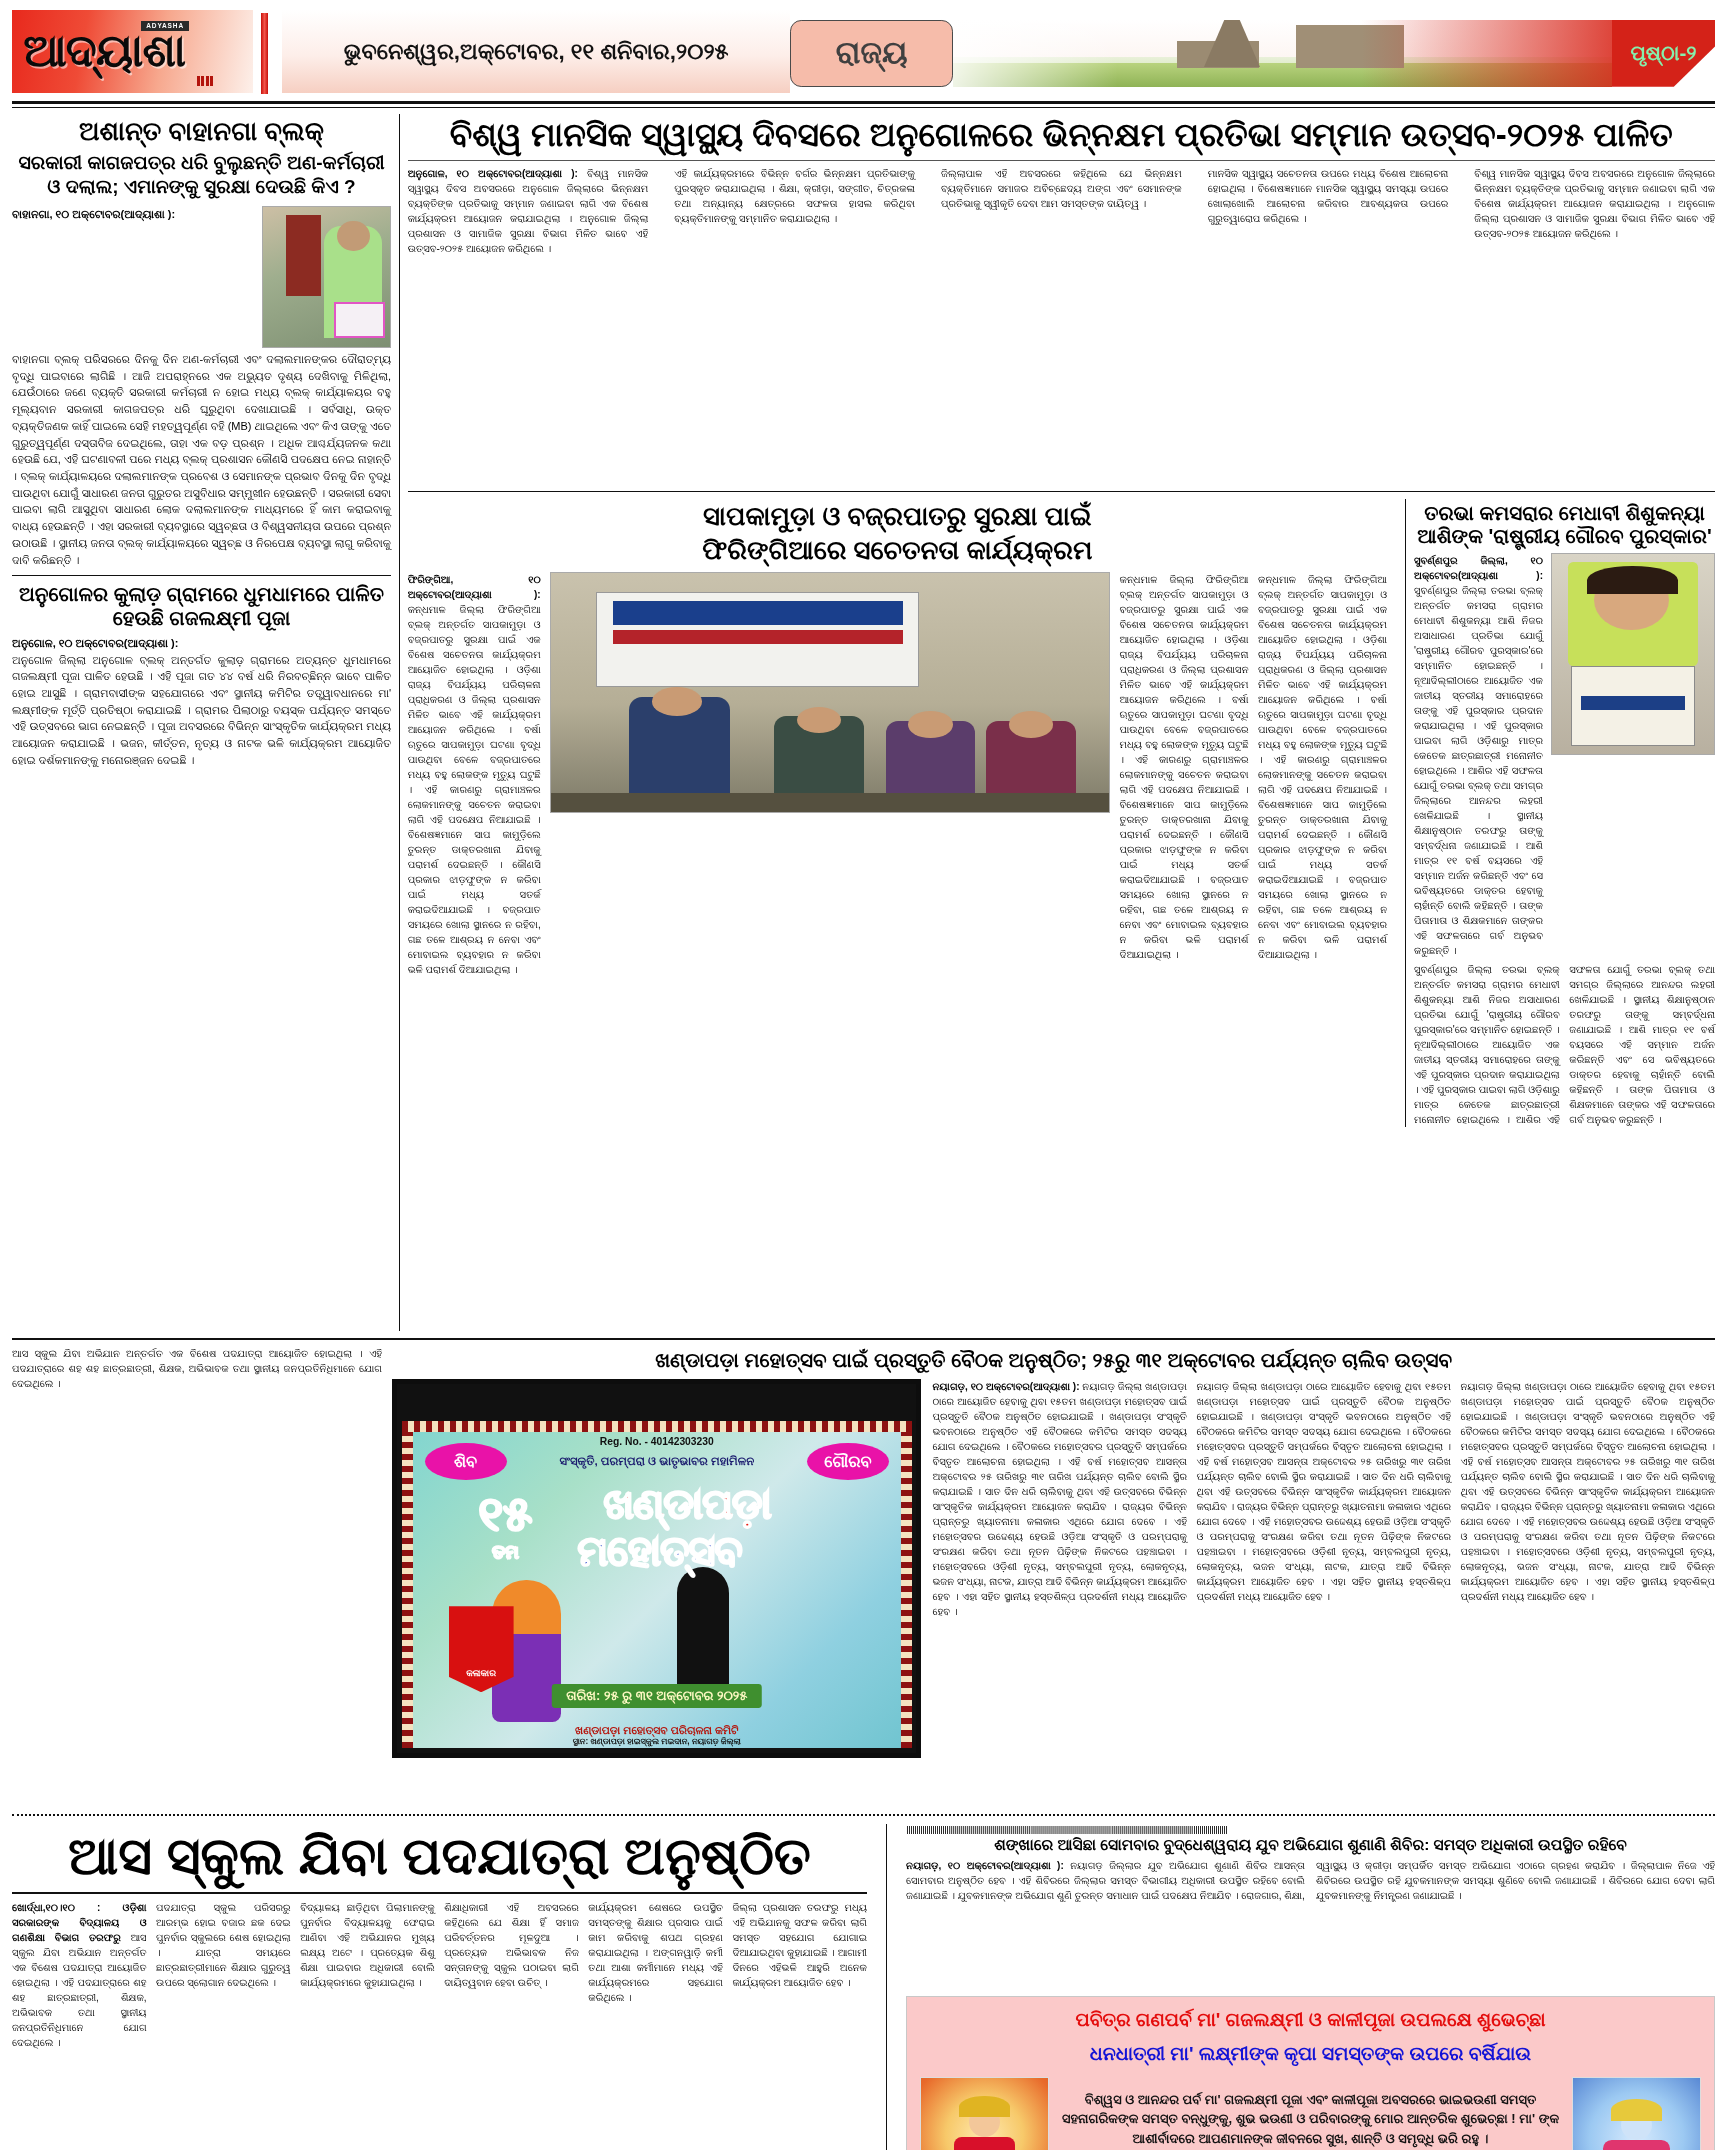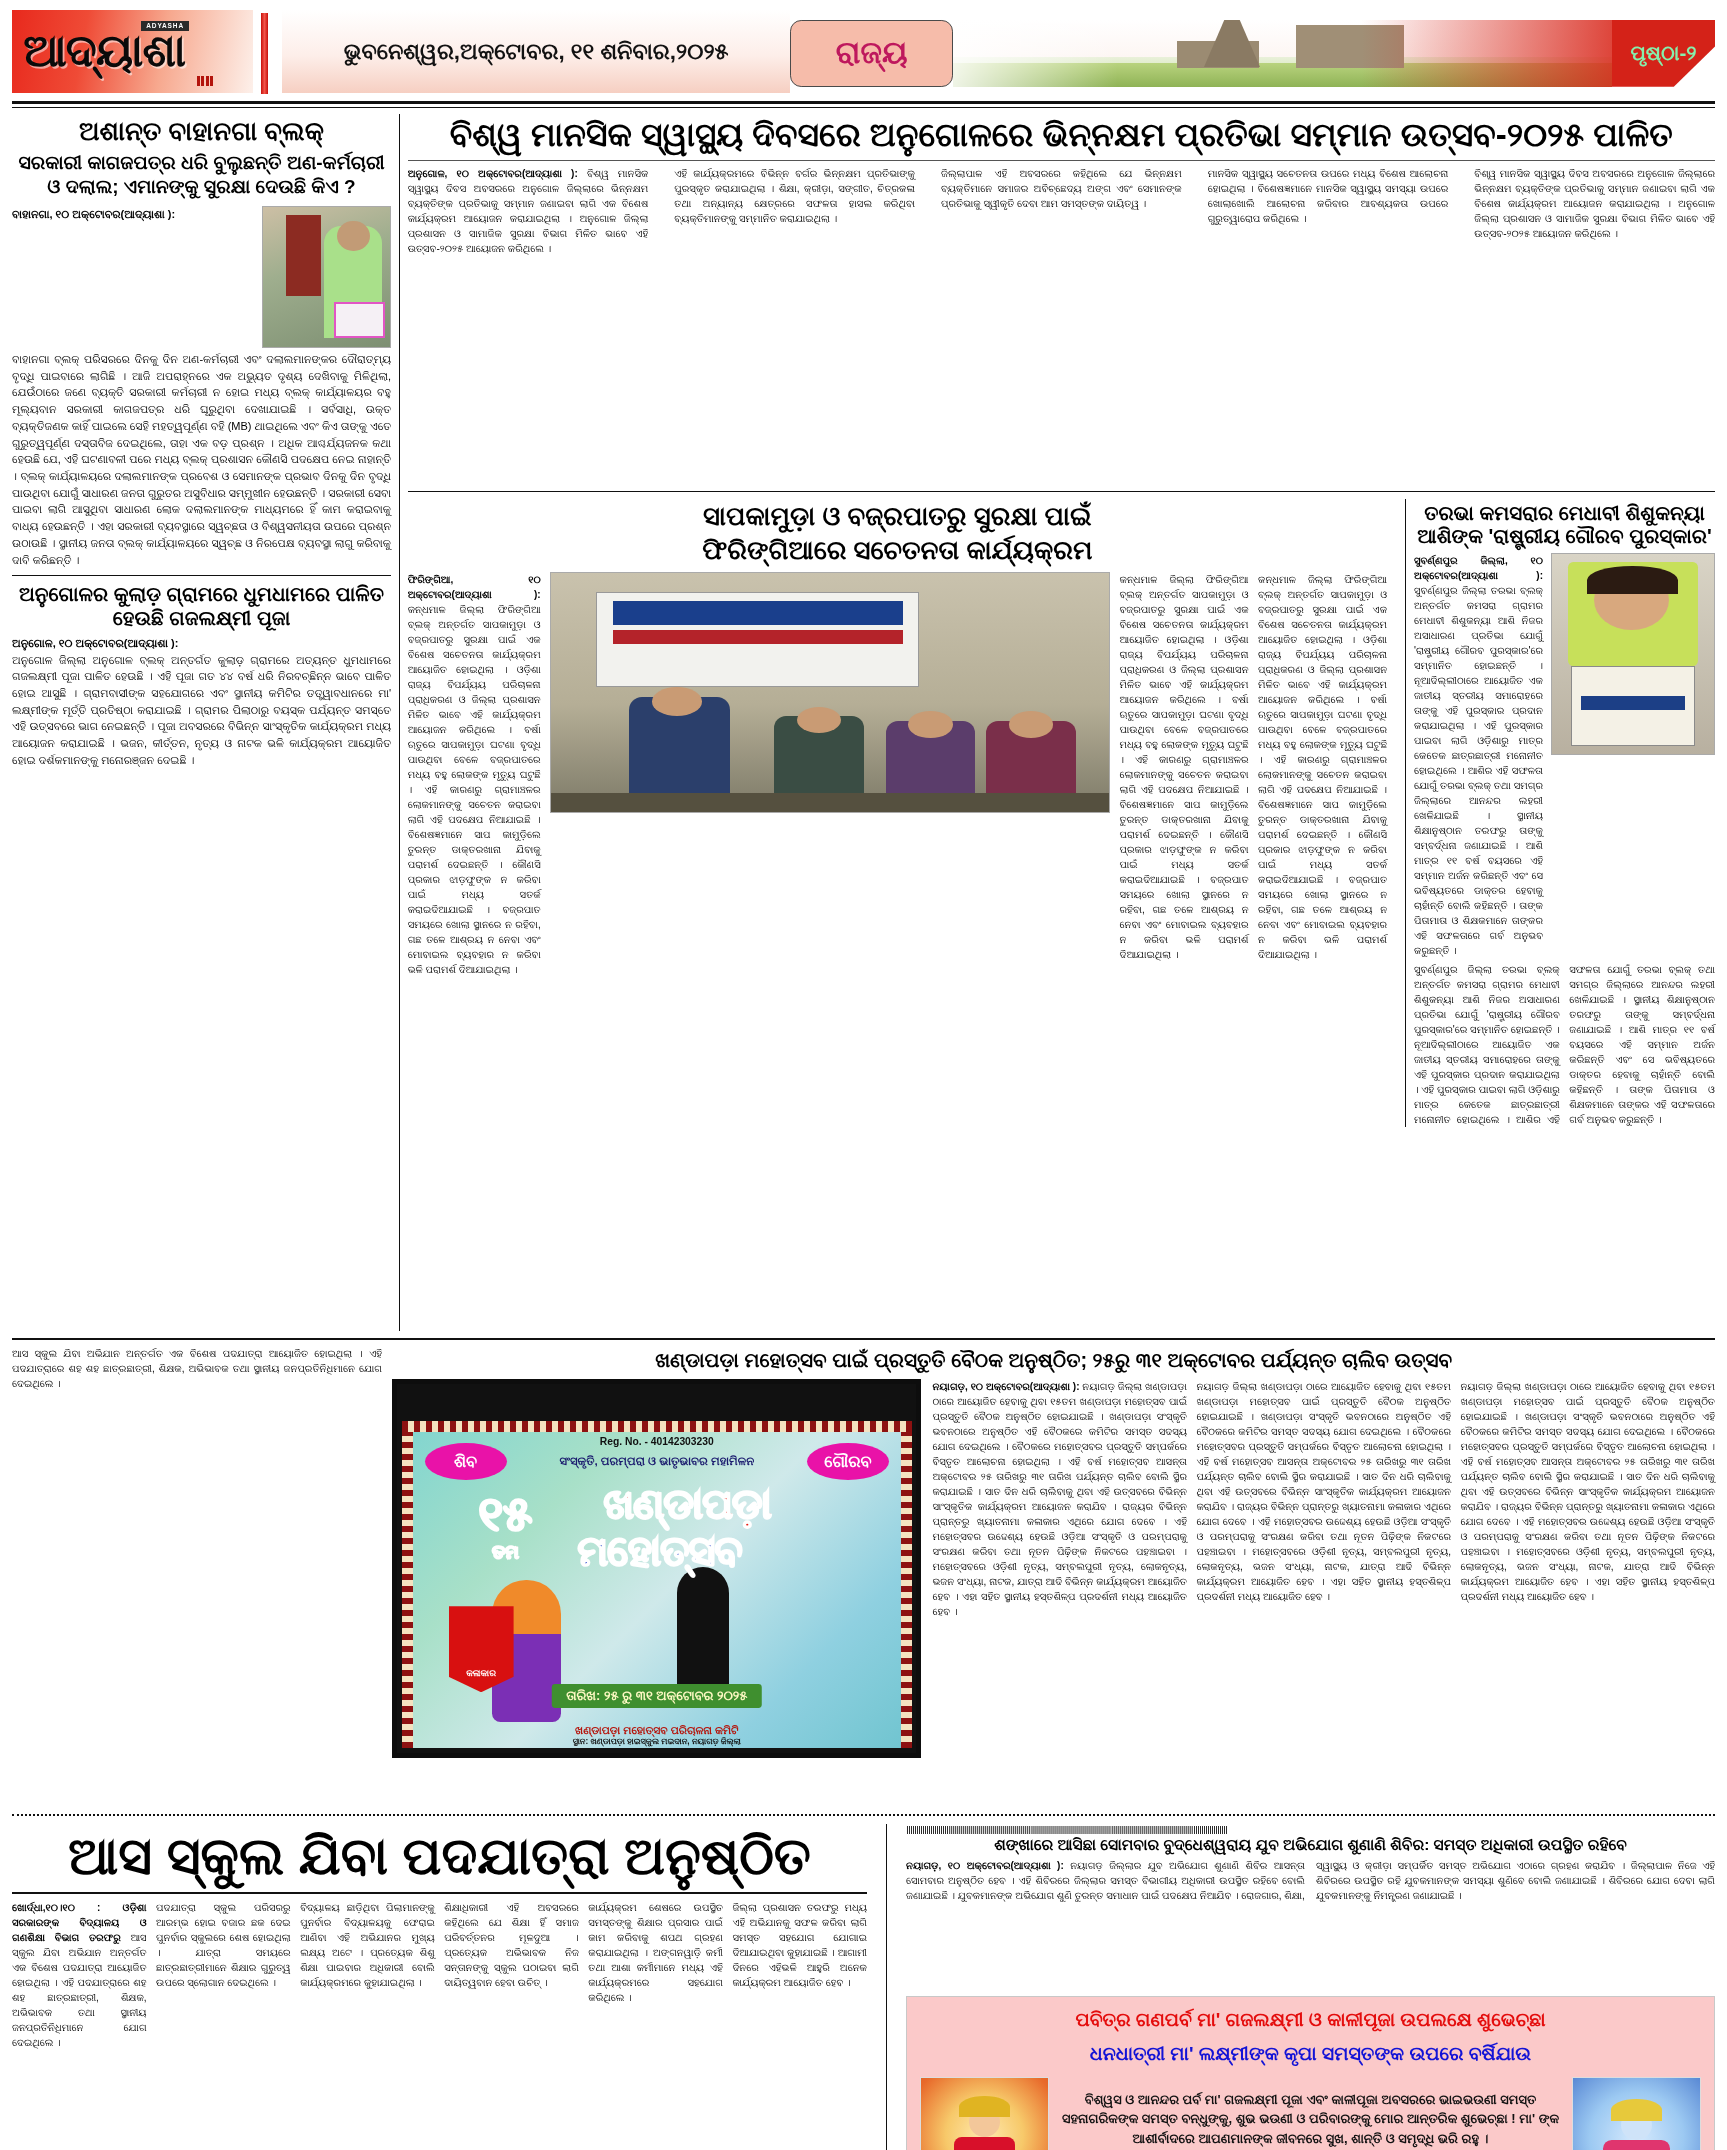--- a/index.html
+++ b/index.html
@@ -49,21 +49,21 @@
     position:absolute; inset:0;
     background-image: radial-gradient(#d98b78 0.7px, transparent 0.7px);
     background-size: 24px 24px; opacity:.5;
   }
   .date-text { position:relative; font-size:22.4px; font-weight:700; color:#121212; white-space:nowrap; }
 
   .section-pill {
     flex: 0 0 163px; margin: 9.5px 0; display:flex; align-items:center; justify-content:center;
     background:#f6bcaa; border:1.3px solid #4a4a4a; border-radius:11.2px;
   }
-  .section-pill span { font-size:31px; font-weight:900; color:#be185d; }
+  .section-pill span { font-size:31px; font-weight:900; color:#404040; }
 
   .temple-strip {
     flex: 1 1 auto; margin: 9.5px 0 9.5px 0; position:relative; overflow:hidden;
     background: linear-gradient(90deg,#fce9e2 0%, #ffffff 18%, #ffffff 42%, #f3a492 78%, #d8261a 100%);
   }
   .temple-strip .sky { position:absolute; inset:0; background:linear-gradient(180deg,#ffffff 0%,#fdf6f3 55%, #e8f0d8 56%, #cfe0a8 100%); }
   .temple-strip .grass { position:absolute; left:0; right:0; bottom:0; height:36%; background:linear-gradient(180deg,#b9d37e,#8fb356); }
   .temple-strip .tower {
     position:absolute; left:38%; bottom:30%; width:0; height:0;
     border-left:28px solid transparent; border-right:28px solid transparent; border-bottom:65px solid #8a7a63;
@@ -204,21 +204,21 @@
       <div class="body-col" style="font-weight:700;display:inline;">ଅନୁଗୋଳ, ୧୦ ଅକ୍ଟୋବର(ଆଦ୍ୟାଶା ):</div>
       <div class="body-col">ଅନୁଗୋଳ ଜିଲ୍ଲା ଅନୁଗୋଳ ବ୍ଲକ୍ ଅନ୍ତର୍ଗତ କୁଲାଡ଼ ଗ୍ରାମରେ ଅତ୍ୟନ୍ତ ଧୁମଧାମରେ ଗଜଲକ୍ଷ୍ମୀ ପୂଜା ପାଳିତ ହେଉଛି । ଏହି ପୂଜା ଗତ ୪୪ ବର୍ଷ ଧରି ନିରବଚ୍ଛିନ୍ନ ଭାବେ ପାଳିତ ହୋଇ ଆସୁଛି । ଗ୍ରାମବାସୀଙ୍କ ସହଯୋଗରେ ଏବଂ ସ୍ଥାନୀୟ କମିଟିର ତତ୍ତ୍ୱାବଧାନରେ ମା' ଲକ୍ଷ୍ମୀଙ୍କ ମୂର୍ତ୍ତି ପ୍ରତିଷ୍ଠା କରାଯାଇଛି । ଗ୍ରାମର ପିଲାଠାରୁ ବୟସ୍କ ପର୍ଯ୍ୟନ୍ତ ସମସ୍ତେ ଏହି ଉତ୍ସବରେ ଭାଗ ନେଇଛନ୍ତି । ପୂଜା ଅବସରରେ ବିଭିନ୍ନ ସାଂସ୍କୃତିକ କାର୍ଯ୍ୟକ୍ରମ ମଧ୍ୟ ଆୟୋଜନ କରାଯାଇଛି । ଭଜନ, କୀର୍ତ୍ତନ, ନୃତ୍ୟ ଓ ନାଟକ ଭଳି କାର୍ଯ୍ୟକ୍ରମ ଆୟୋଜିତ ହୋଇ ଦର୍ଶକମାନଙ୍କୁ ମନୋରଞ୍ଜନ ଦେଇଛି ।</div>
     </div>
 
     <div class="vrule"></div>
 
     <div style="flex:1 1 auto;">
       <div class="headline-xl">ବିଶ୍ୱ ମାନସିକ ସ୍ୱାସ୍ଥ୍ୟ ଦିବସରେ ଅନୁଗୋଳରେ ଭିନ୍ନକ୍ଷମ ପ୍ରତିଭା ସମ୍ମାନ ଉତ୍ସବ-୨୦୨୫ ପାଳିତ</div>
       <div class="hr-sep2"></div>
 
-      <div style="display:flex;gap:26px;height:318px;overflow:hidden;justify-content:flex-end;">
+      <div style="display:flex;gap:26px;height:318px;overflow:hidden;">
         <div class="tiny-col" style="flex:1">
           <b>ଅନୁଗୋଳ, ୧୦ ଅକ୍ଟୋବର(ଆଦ୍ୟାଶା ):</b>
           <span>ବିଶ୍ୱ ମାନସିକ ସ୍ୱାସ୍ଥ୍ୟ ଦିବସ ଅବସରରେ ଅନୁଗୋଳ ଜିଲ୍ଲାରେ ଭିନ୍ନକ୍ଷମ ବ୍ୟକ୍ତିଙ୍କ ପ୍ରତିଭାକୁ ସମ୍ମାନ ଜଣାଇବା ଲାଗି ଏକ ବିଶେଷ କାର୍ଯ୍ୟକ୍ରମ ଆୟୋଜନ କରାଯାଇଥିଲା । ଅନୁଗୋଳ ଜିଲ୍ଲା ପ୍ରଶାସନ ଓ ସାମାଜିକ ସୁରକ୍ଷା ବିଭାଗ ମିଳିତ ଭାବେ ଏହି ଉତ୍ସବ-୨୦୨୫ ଆୟୋଜନ କରିଥିଲେ ।</span>
         </div>
         <div class="tiny-col" style="flex:1">ଏହି କାର୍ଯ୍ୟକ୍ରମରେ ବିଭିନ୍ନ ବର୍ଗର ଭିନ୍ନକ୍ଷମ ପ୍ରତିଭାଙ୍କୁ ପୁରସ୍କୃତ କରାଯାଇଥିଲା । ଶିକ୍ଷା, କ୍ରୀଡ଼ା, ସଙ୍ଗୀତ, ଚିତ୍ରକଳା ତଥା ଅନ୍ୟାନ୍ୟ କ୍ଷେତ୍ରରେ ସଫଳତା ହାସଲ କରିଥିବା ବ୍ୟକ୍ତିମାନଙ୍କୁ ସମ୍ମାନିତ କରାଯାଇଥିଲା ।</div>
         <div class="tiny-col" style="flex:1">ଜିଲ୍ଲାପାଳ ଏହି ଅବସରରେ କହିଥିଲେ ଯେ ଭିନ୍ନକ୍ଷମ ବ୍ୟକ୍ତିମାନେ ସମାଜର ଅବିଚ୍ଛେଦ୍ୟ ଅଙ୍ଗ ଏବଂ ସେମାନଙ୍କ ପ୍ରତିଭାକୁ ସ୍ୱୀକୃତି ଦେବା ଆମ ସମସ୍ତଙ୍କ ଦାୟିତ୍ୱ ।</div>
         <div class="tiny-col" style="flex:1">ମାନସିକ ସ୍ୱାସ୍ଥ୍ୟ ସଚେତନତା ଉପରେ ମଧ୍ୟ ବିଶେଷ ଆଲୋଚନା ହୋଇଥିଲା । ବିଶେଷଜ୍ଞମାନେ ମାନସିକ ସ୍ୱାସ୍ଥ୍ୟ ସମସ୍ୟା ଉପରେ ଖୋଲାଖୋଲି ଆଲୋଚନା କରିବାର ଆବଶ୍ୟକତା ଉପରେ ଗୁରୁତ୍ୱାରୋପ କରିଥିଲେ ।</div>
         <div class="tiny-col" style="flex:1">ବିଶ୍ୱ ମାନସିକ ସ୍ୱାସ୍ଥ୍ୟ ଦିବସ ଅବସରରେ ଅନୁଗୋଳ ଜିଲ୍ଲାରେ ଭିନ୍ନକ୍ଷମ ବ୍ୟକ୍ତିଙ୍କ ପ୍ରତିଭାକୁ ସମ୍ମାନ ଜଣାଇବା ଲାଗି ଏକ ବିଶେଷ କାର୍ଯ୍ୟକ୍ରମ ଆୟୋଜନ କରାଯାଇଥିଲା । ଅନୁଗୋଳ ଜିଲ୍ଲା ପ୍ରଶାସନ ଓ ସାମାଜିକ ସୁରକ୍ଷା ବିଭାଗ ମିଳିତ ଭାବେ ଏହି ଉତ୍ସବ-୨୦୨୫ ଆୟୋଜନ କରିଥିଲେ ।</div>
       </div>
 

